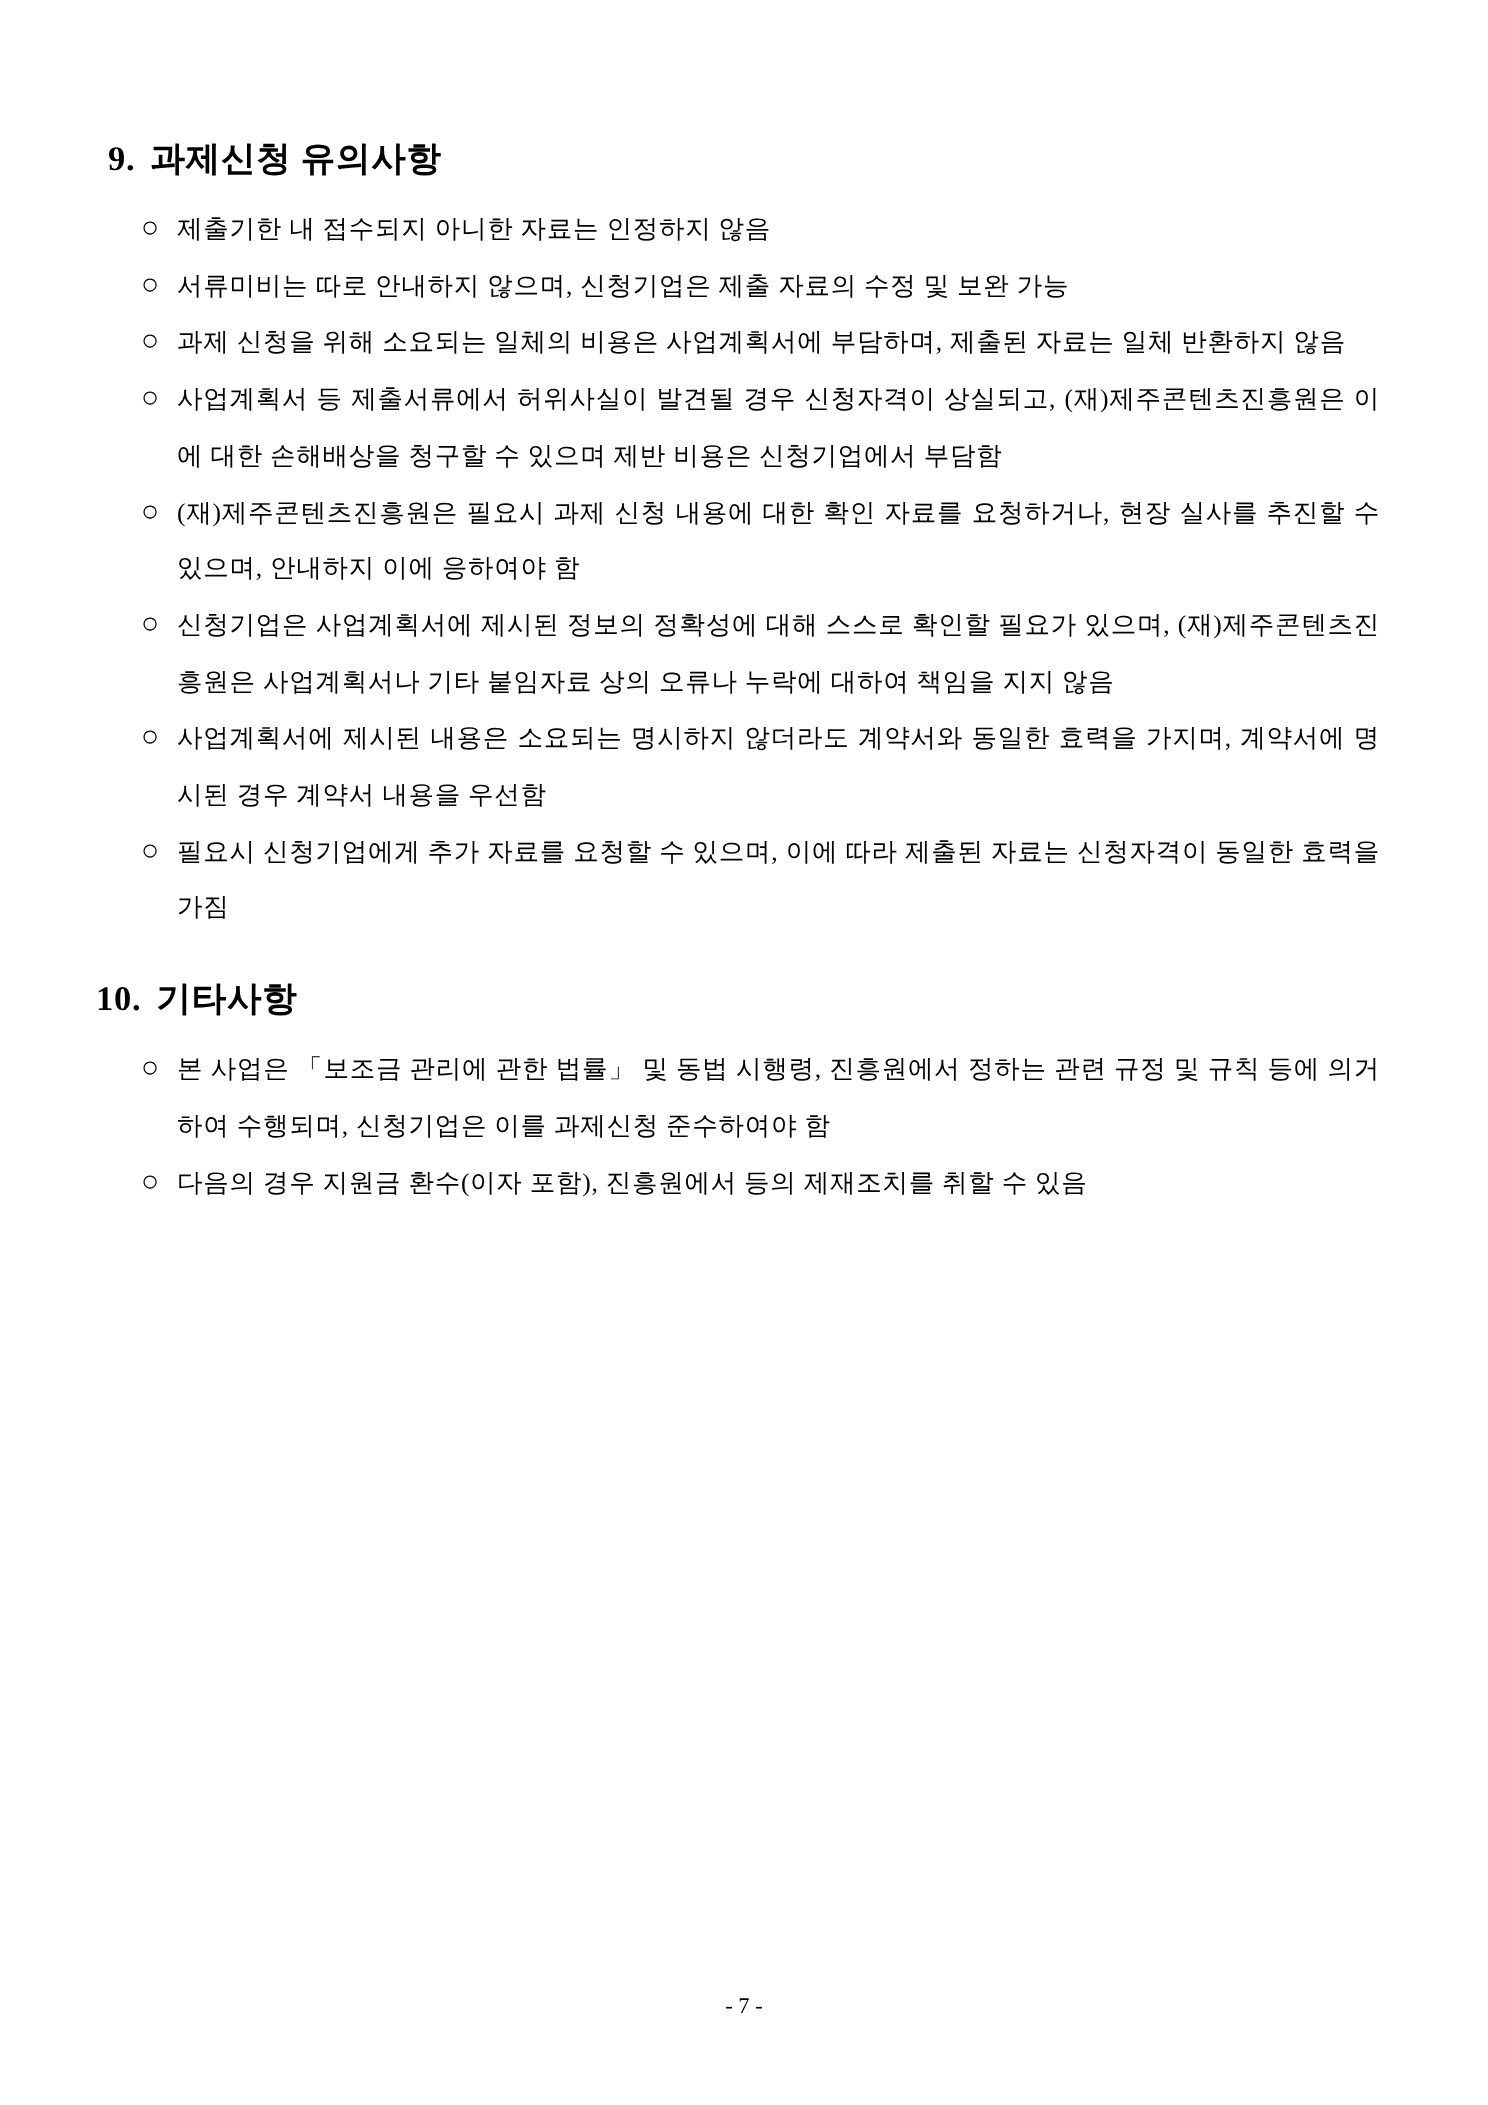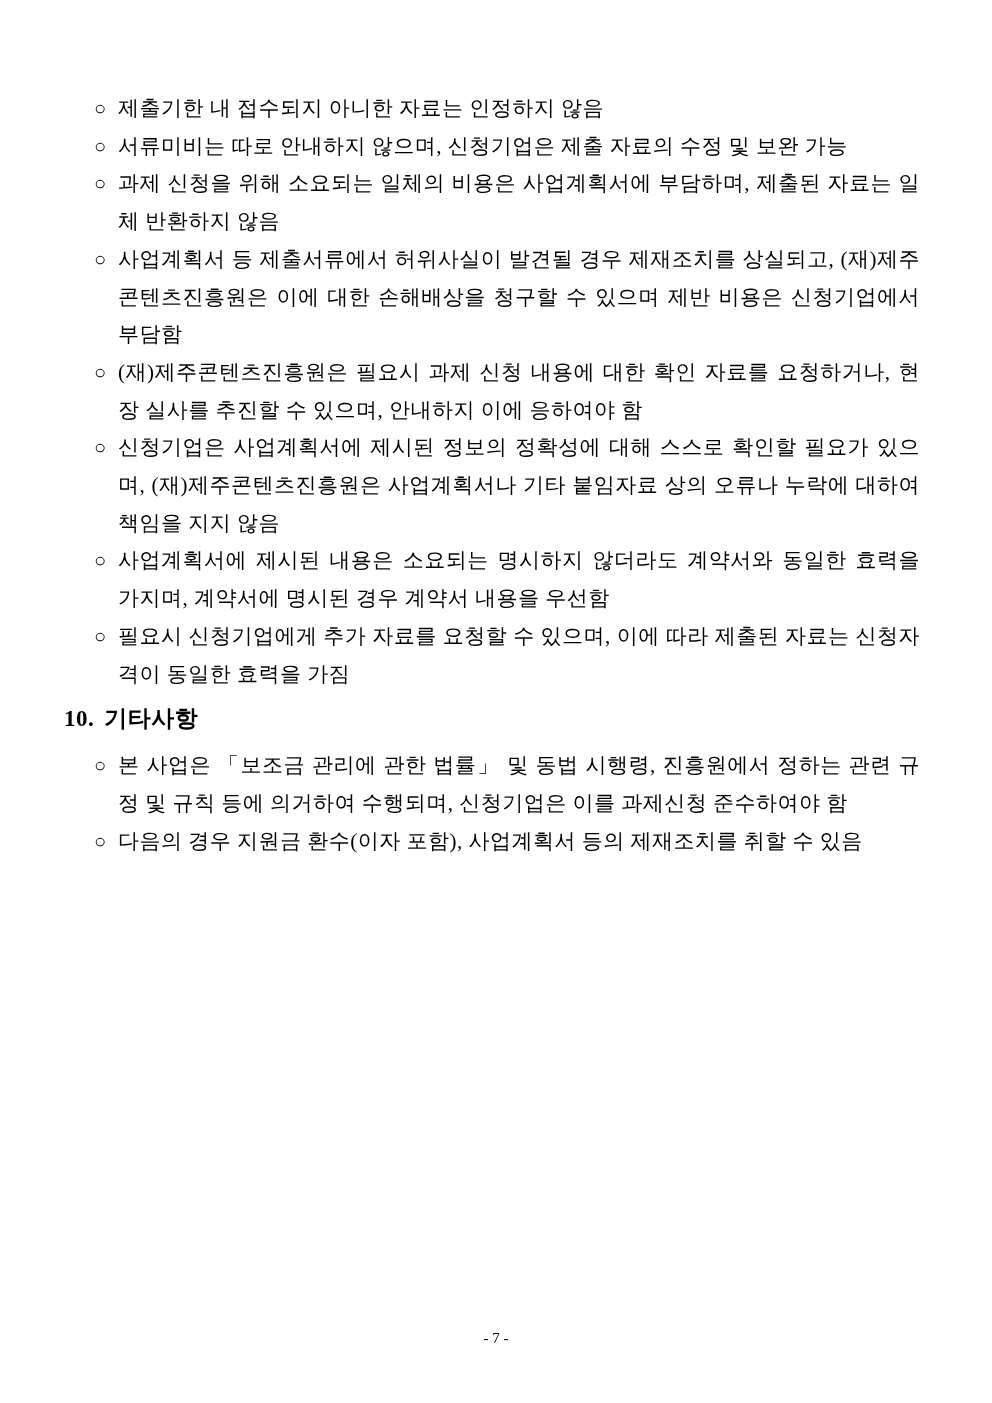--- a/index.html
+++ b/index.html
@@ -29,40 +29,40 @@
     line-height: 32px;
     letter-spacing: 0.5px;
     white-space: nowrap;
   }
   .sec-heading .sec-num {
     display: inline-block;
     margin-right: 10px;
   }
   .section-2 .sec-heading {
     margin-left: -8px;
-    margin-top: 10px;
+    margin-top: 26px;
   }
   .bullet-list {
     margin: 0;
     padding: 0;
   }
   .bullet {
     position: relative;
     padding-left: 46px;
   }
   .bullet .marker {
     position: absolute;
     left: 22px;
     top: 0;
     font-size: 20px;
     line-height: 37.7px;
   }
   .btext {
     margin: 0;
-    font-size: 21px;
+    font-size: 17px;
     line-height: 37.7px;
     letter-spacing: 0.5px;
     text-align: justify;
     text-justify: inter-word;
     word-break: break-all;
   }
   .page-footer {
     position: absolute;
     left: 0;
     right: 0;
@@ -73,36 +73,39 @@
     color: #000000;
   }
 </style>
 </head>
 <body>
 
 <div class="page">
   <div class="content">
 
     <section class="section-1">
+      <h2 class="sec-heading">
+        <span class="sec-num">9.</span><span class="sec-title">과제신청 유의사항</span>
+      </h2>
       <div class="bullet-list">
         <div class="bullet">
           <span class="marker">○</span>
           <p class="btext">제출기한 내 접수되지 아니한 자료는 인정하지 않음</p>
         </div>
         <div class="bullet">
           <span class="marker">○</span>
           <p class="btext">서류미비는 따로 안내하지 않으며, 신청기업은 제출 자료의 수정 및 보완 가능</p>
         </div>
         <div class="bullet">
           <span class="marker">○</span>
           <p class="btext">과제 신청을 위해 소요되는 일체의 비용은 사업계획서에 부담하며, 제출된 자료는 일체 반환하지 않음</p>
         </div>
         <div class="bullet">
           <span class="marker">○</span>
-          <p class="btext">사업계획서 등 제출서류에서 허위사실이 발견될 경우 제재조치를 상실되고, (재)제주콘텐츠진흥원은 이에 대한 손해배상을 청구할 수 있으며 제반 비용은 신청기업에서 부담함</p>
+          <p class="btext">사업계획서 등 제출서류에서 허위사실이 발견될 경우 신청자격이 상실되고, (재)제주콘텐츠진흥원은 이에 대한 손해배상을 청구할 수 있으며 제반 비용은 신청기업에서 부담함</p>
         </div>
         <div class="bullet">
           <span class="marker">○</span>
           <p class="btext">(재)제주콘텐츠진흥원은 필요시 과제 신청 내용에 대한 확인 자료를 요청하거나, 현장 실사를 추진할 수 있으며, 안내하지 이에 응하여야 함</p>
         </div>
         <div class="bullet">
           <span class="marker">○</span>
           <p class="btext">신청기업은 사업계획서에 제시된 정보의 정확성에 대해 스스로 확인할 필요가 있으며, (재)제주콘텐츠진흥원은 사업계획서나 기타 붙임자료 상의 오류나 누락에 대하여 책임을 지지 않음</p>
         </div>
         <div class="bullet">
@@ -120,21 +123,21 @@
       <h2 class="sec-heading">
         <span class="sec-num">10.</span><span class="sec-title">기타사항</span>
       </h2>
       <div class="bullet-list">
         <div class="bullet">
           <span class="marker">○</span>
           <p class="btext">본 사업은 「보조금 관리에 관한 법률」 및 동법 시행령, 진흥원에서 정하는 관련 규정 및 규칙 등에 의거하여 수행되며, 신청기업은 이를 과제신청 준수하여야 함</p>
         </div>
         <div class="bullet">
           <span class="marker">○</span>
-          <p class="btext">다음의 경우 지원금 환수(이자 포함), 사업계획서 등의 제재조치를 취할 수 있음</p>
+          <p class="btext">다음의 경우 지원금 환수(이자 포함), 진흥원에서 등의 제재조치를 취할 수 있음</p>
         </div>
       </div>
     </section>
 
   </div>
 
   <div class="page-footer">
     <span>- 7 -</span>
   </div>
 </div>

